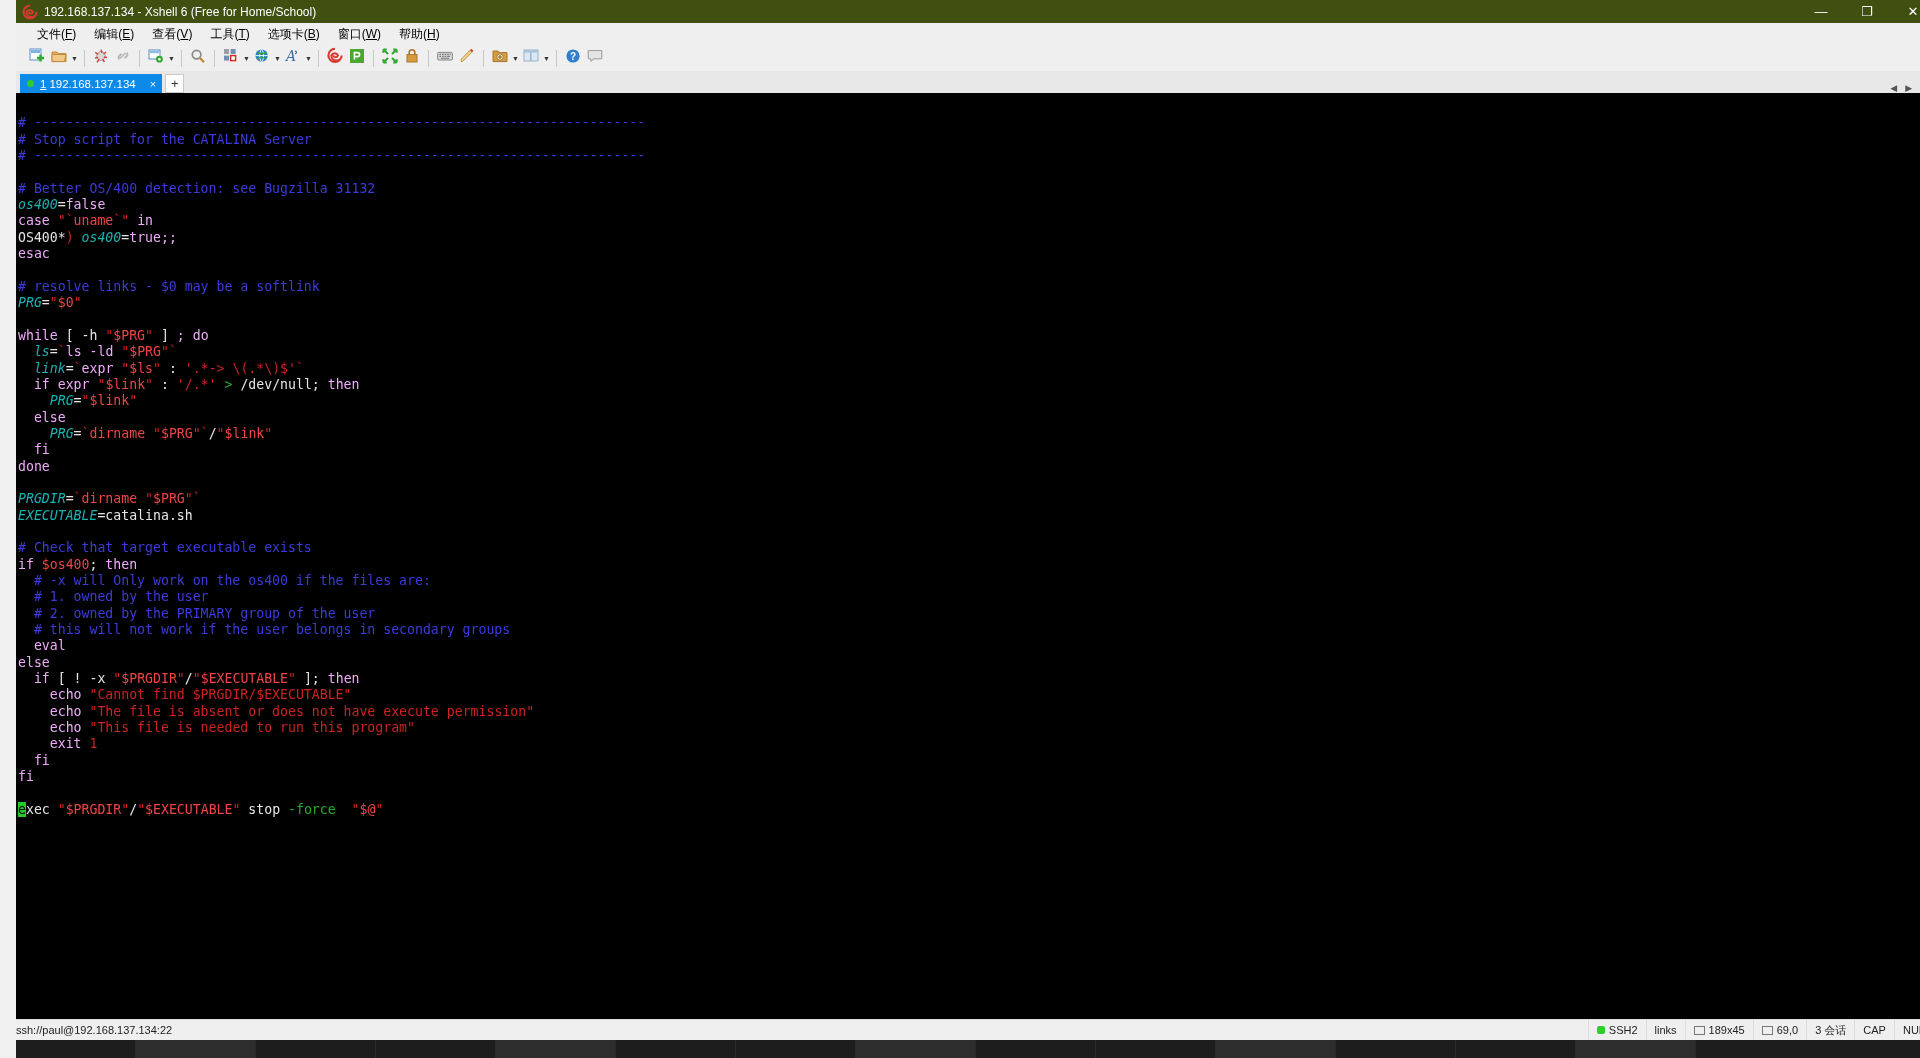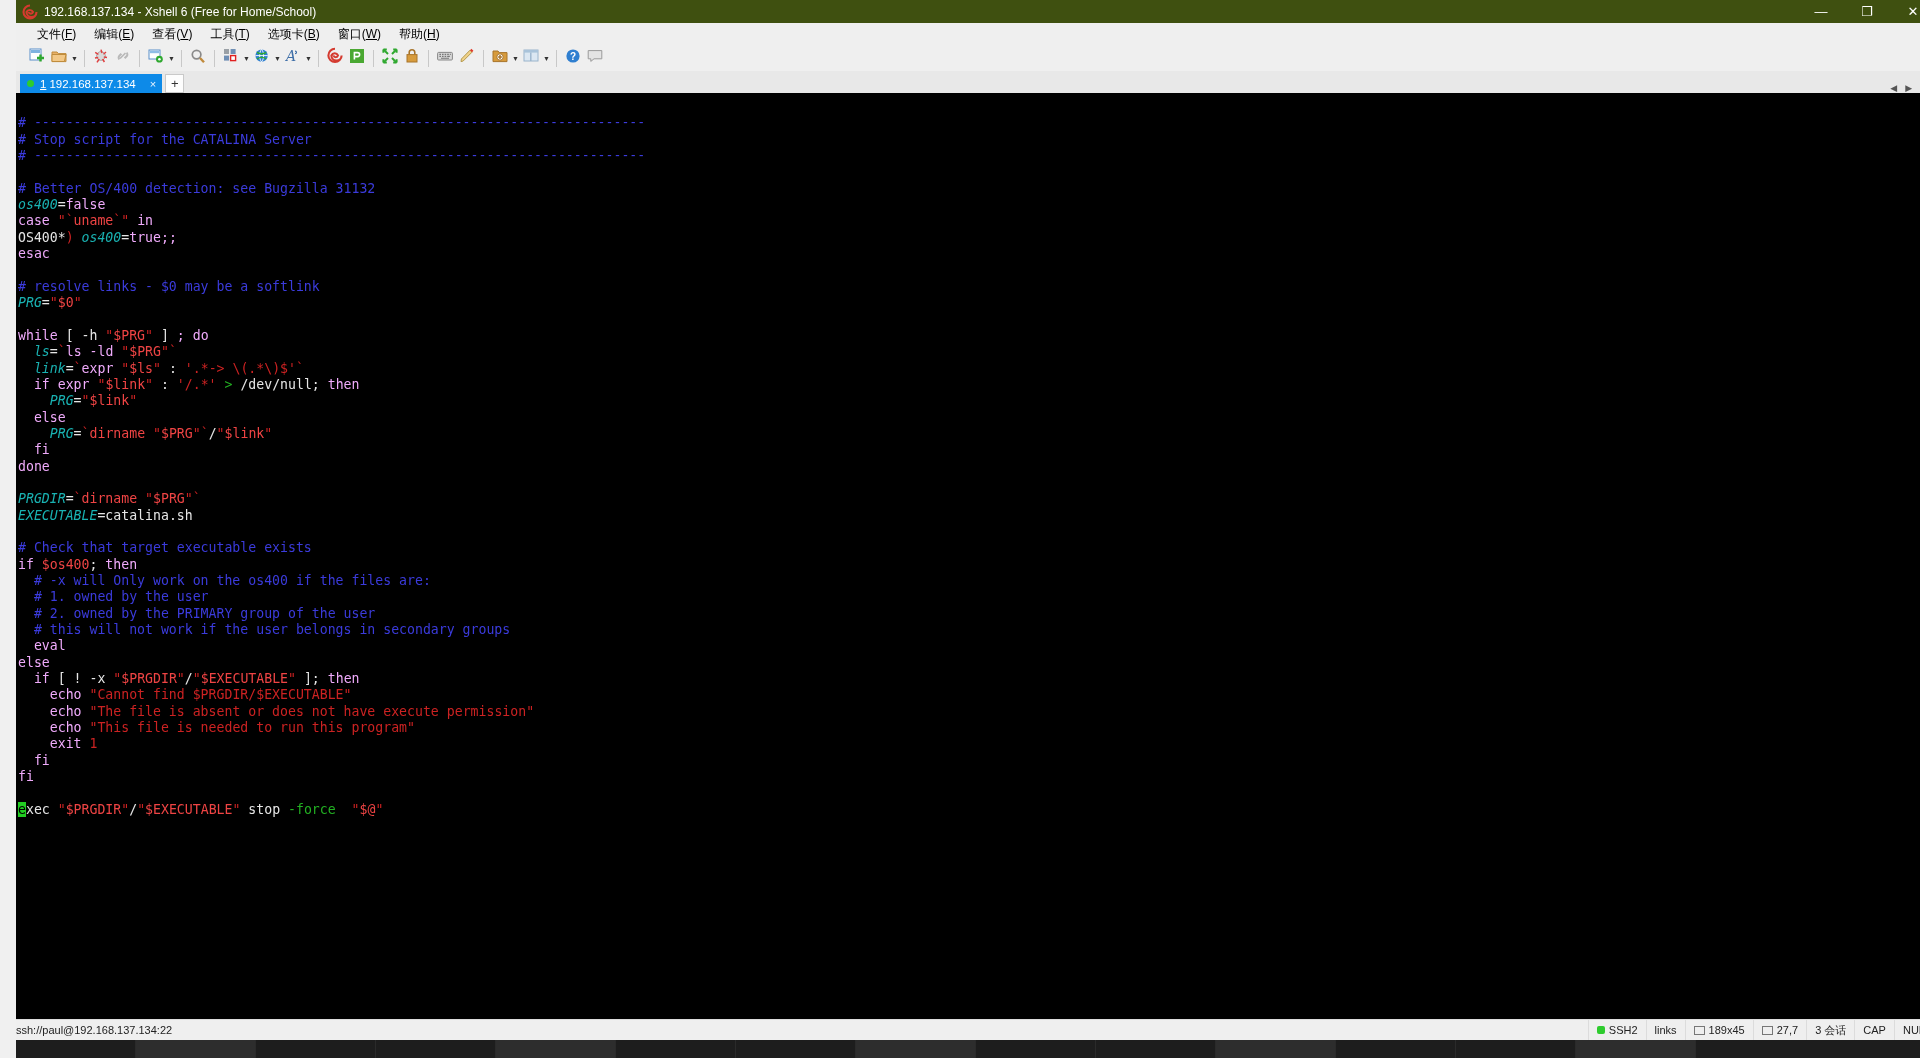--- a/index.html
+++ b/index.html
@@ -334,21 +334,21 @@
         </div>
         <div class="cell">
           <span>links</span>
         </div>
         <div class="cell">
           <span class="mini-ic"></span>
           <span>189x45</span>
         </div>
         <div class="cell">
           <span class="mini-ic"></span>
-          <span>27,7</span>
+          <span>69,0</span>
         </div>
         <div class="cell">
           <span>3 会话</span>
         </div>
         <div class="cell">
           <span>CAP</span>
         </div>
         <div class="cell">
           <span>NUM</span>
         </div>

